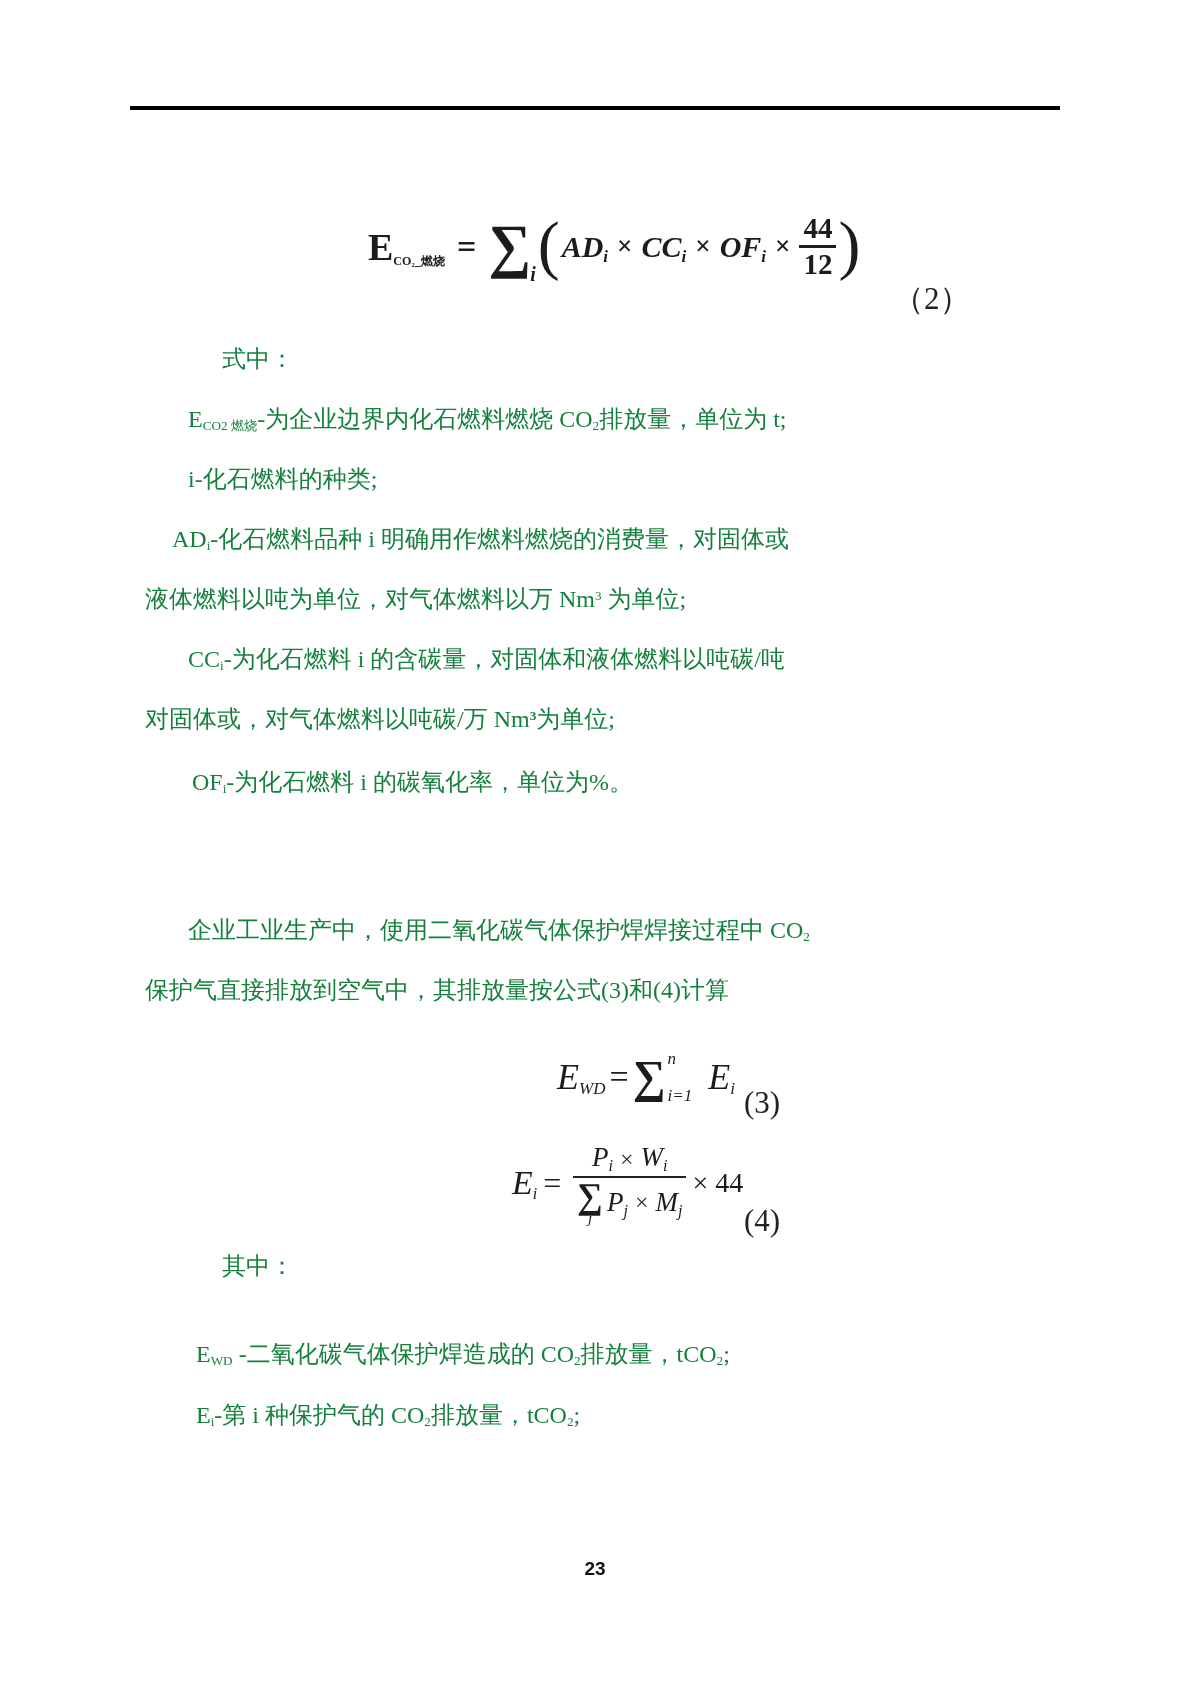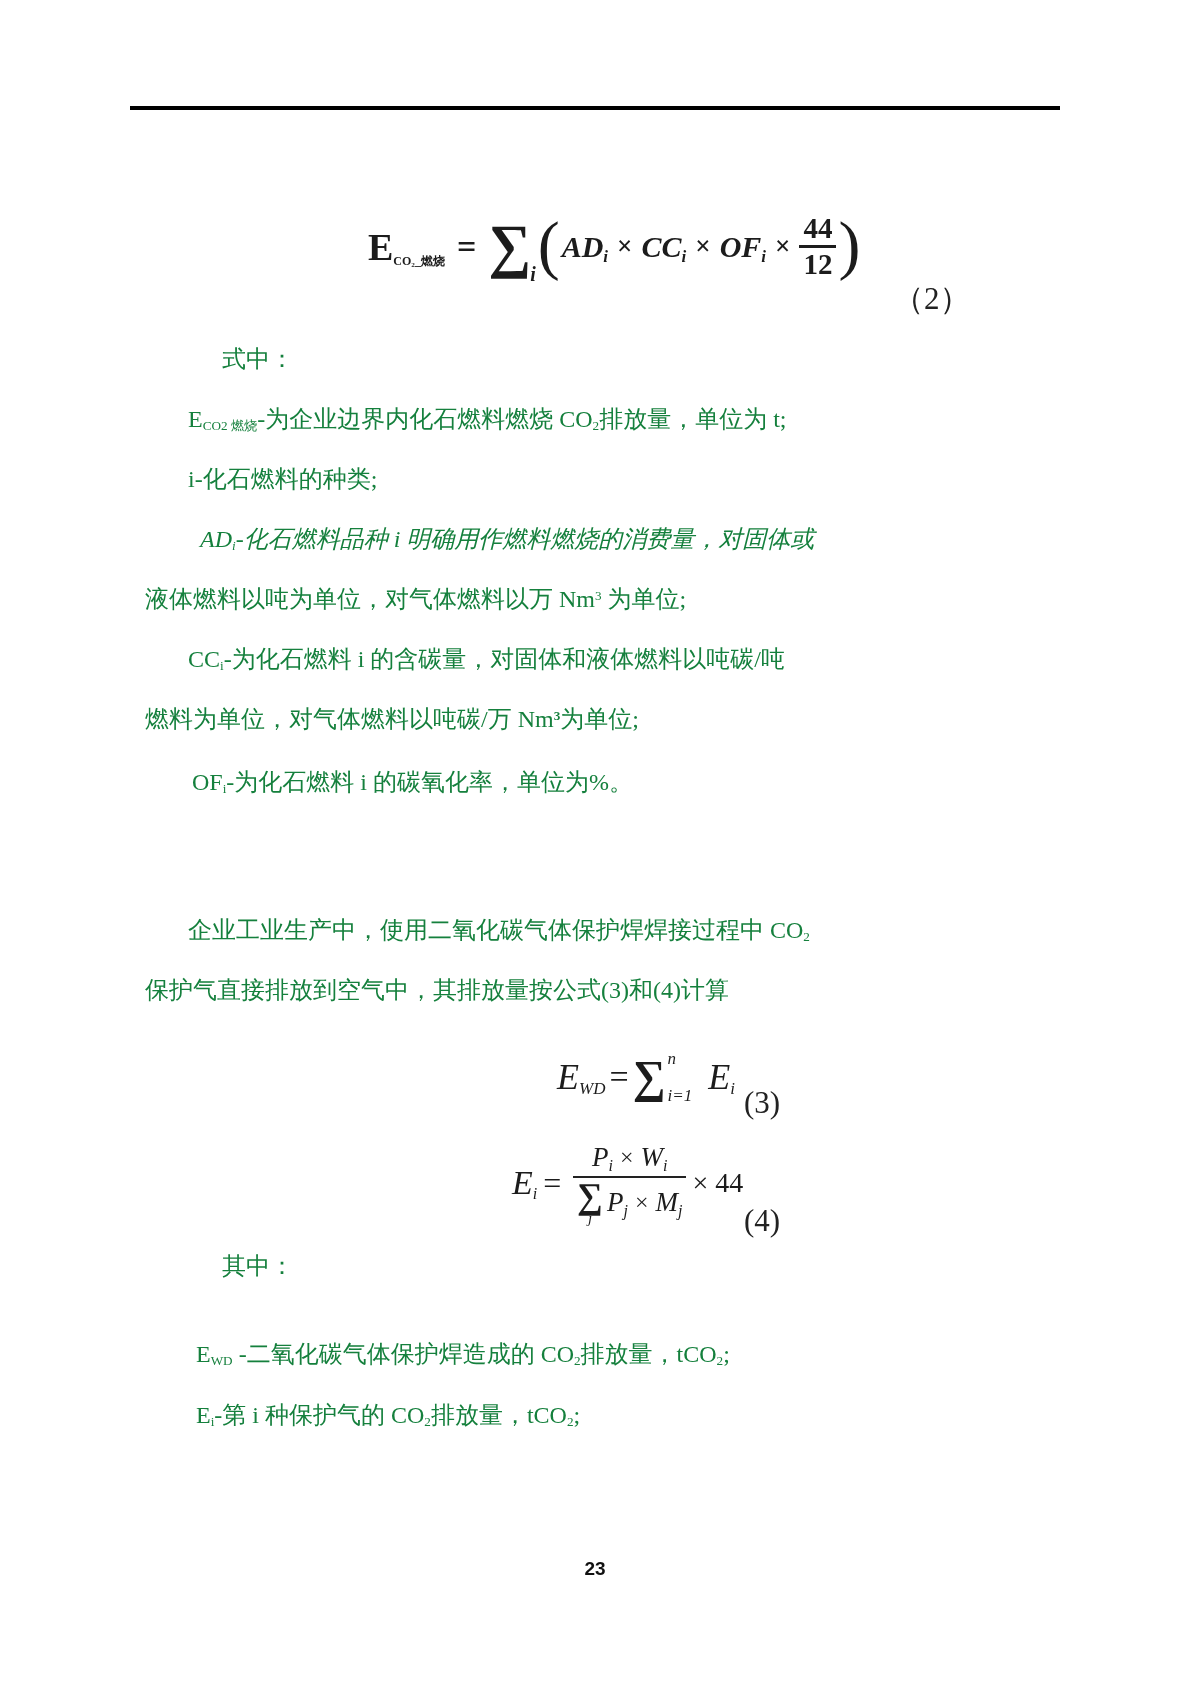--- a/index.html
+++ b/index.html
@@ -54,21 +54,21 @@
   .f3-eq { font-size:34px; margin:0 4px; }
   .sig3 { font-size:46px; font-weight:bold; line-height:0.9; }
   .limits { display:inline-flex; flex-direction:column; justify-content:space-between; height:54px; font-size:17px; font-style:italic; line-height:1; margin-left:2px; }
   .f3-rhs { margin-left:16px; }
   
   .f4 { font-size:34px; }
   .f4 .var { font-style:italic; }
   .f4 .var sub { font-size:16px; }
   .f4-eq { font-size:32px; margin:0 6px; }
   .frac4 { display:inline-flex; flex-direction:column; align-items:center; margin:0 6px; }
-  .num4 { display:flex; align-items:center; font-size:27px; padding:0 10px 3px;font-family:Liberation Serif, serif; }
+  .num4 { display:flex; align-items:flex-end; font-size:27px; padding:0 10px 3px;font-family:Liberation Serif, serif; }
   .den4 { display:flex; align-items:center; border-top:2px solid #222; padding:3px 4px 0; font-size:27px; }
   .num4 .mul, .den4 .mul { font-size:24px; margin:0 7px; }
   .sigj { display:inline-flex; flex-direction:column; align-items:center; line-height:0.85; margin-right:4px; }
   .sigj .sg { font-size:36px; font-weight:bold; }
   .sigj .jj { font-size:15px; font-style:italic; }
   .f4tail { font-size:28px; white-space:nowrap; }
   
   .pagenum {
     position:absolute; left:0; top:1558px; width:100%;
     text-align:center; font-size:19px; font-weight:600;
@@ -100,24 +100,24 @@
       <span class="fnum">44</span>
       <span class="fden">12</span>
     </span>
     <span class="bparen">)</span>
   </div>
   <div class="flabel" style="left:893px; top:278px;">（2）</div>
 
   <div class="line" style="left:222px; top:337px;"><span>式中：</span></div>
   <div class="line" style="left:188px; top:397px;"><span>E</span><sub>CO2 燃烧</sub><span>-为企业边界内化石燃料燃烧 CO</span><sub>2</sub><span>排放量，单位为 t;</span></div>
   <div class="line" style="left:188px; top:457px;"><span>i-化石燃料的种类;</span></div>
-  <div class="line" style="left:200px; top:517px;font-style:italic;"><span>AD</span><sub>i</sub><span>-化石燃料品种 i 明确用作燃料燃烧的消费量，对固体或</span></div>
+  <div class="line" style="left:172px; top:517px;"><span>AD</span><sub>i</sub><span>-化石燃料品种 i 明确用作燃料燃烧的消费量，对固体或</span></div>
   <div class="line" style="left:145px; top:577px;"><span>液体燃料以吨为单位，对气体燃料以万 Nm</span><sup>3</sup><span> 为单位;</span></div>
   <div class="line" style="left:188px; top:637px;"><span>CC</span><sub>i</sub><span>-为化石燃料 i 的含碳量，对固体和液体燃料以吨碳/吨</span></div>
-  <div class="line" style="left:145px; top:697px;"><span>燃料为单位，对气体燃料以吨碳/万 Nm</span><sup class="b">3</sup><span>为单位;</span></div>
+  <div class="line" style="left:145px; top:697px;"><span>对固体或，对气体燃料以吨碳/万 Nm</span><sup class="b">3</sup><span>为单位;</span></div>
   <div class="line" style="left:192px; top:760px;"><span>OF</span><sub>i</sub><span>-为化石燃料 i 的碳氧化率，单位为%。</span></div>
   <div class="line" style="left:188px; top:908px;"><span>企业工业生产中，使用二氧化碳气体保护焊焊接过程中 CO</span><sub>2</sub></div>
   <div class="line" style="left:145px; top:968px;"><span>保护气直接排放到空气中，其排放量按公式(3)和(4)计算</span></div>
 
   <div class="formula f3" style="left:557px; top:1050px;">
     <span class="var"><span>E</span><sub>WD</sub></span>
     <span class="f3-eq">=</span>
     <span class="sig3">∑</span>
     <span class="limits">
       <span>n</span>

